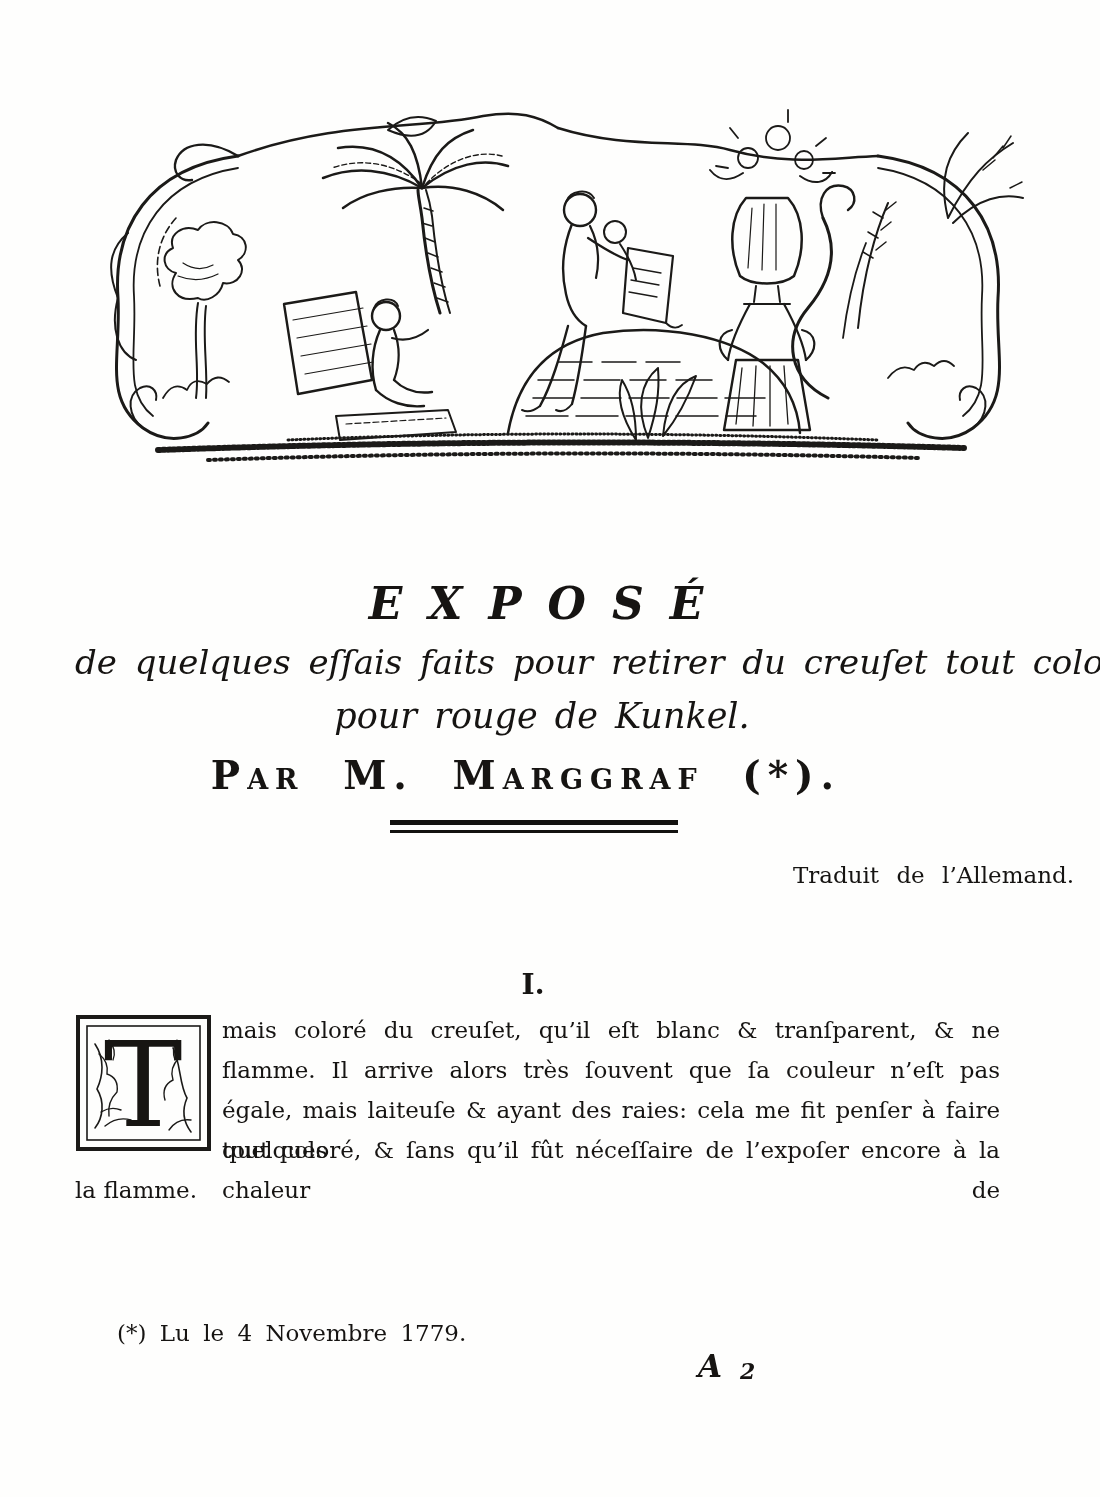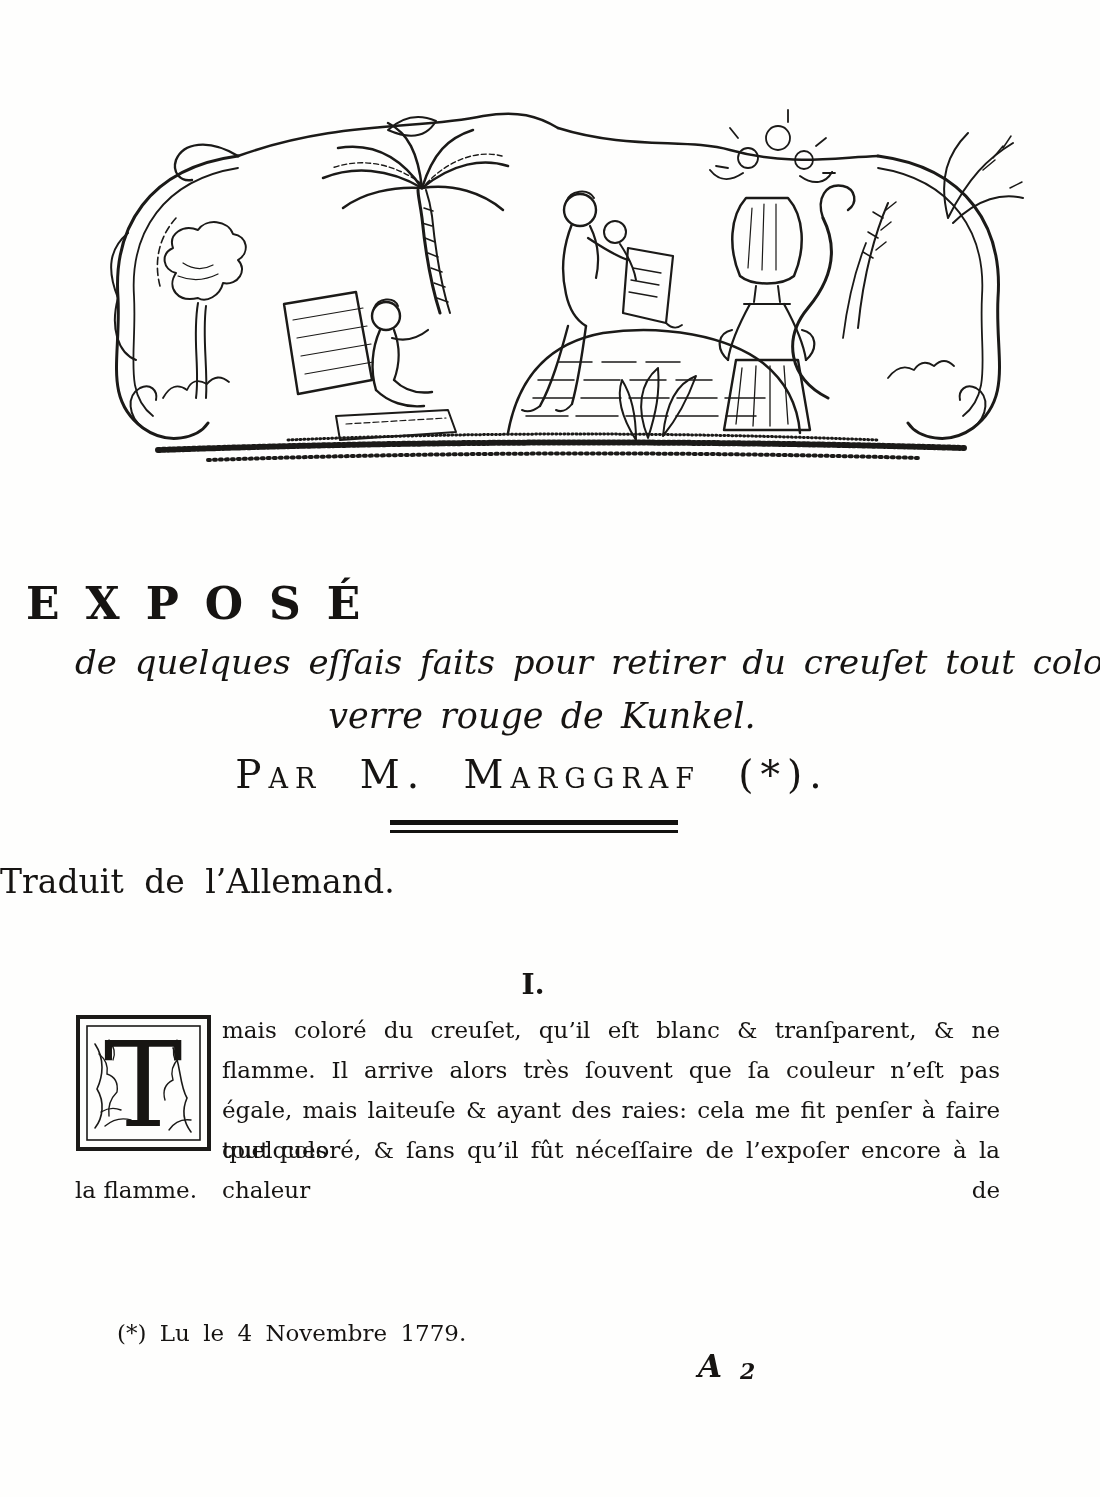--- a/index.html
+++ b/index.html
@@ -14,21 +14,22 @@
   }
   .headpiece {
     position: absolute;
     left: 88px; top: 98px;
     width: 940px; height: 380px;
   }
   .title {
     position: absolute;
     top: 578px; left: 0; width: 1072px;
     margin: 0;
-    text-align: left;
+    text-align: center;
+    font-style: italic;
     font-weight: 600;
     font-size: 44px;
     letter-spacing: 26px;
     text-indent: 26px;
     white-space: nowrap;
   }
   .subtitle-1 {
     position: absolute;
     top: 642px; left: 75px; width: 925px;
     font-style: italic;
@@ -40,40 +41,41 @@
   .subtitle-2 {
     position: absolute;
     top: 696px; left: 0; width: 1084px;
     font-style: italic;
     font-size: 35px;
     text-align: center;
     word-spacing: 6px;
   }
   .byline {
     position: absolute;
-    top: 752px; left: 10px; width: 1044px;
+    top: 752px; left: 4px; width: 1044px;
     font-variant: small-caps;
     font-size: 39px;
     text-align: center;
     letter-spacing: 7px;
     word-spacing: 18px;
     white-space: nowrap;
+    font-weight: bold;
   }
   .double-rule {
     position: absolute;
     top: 820px; left: 390px;
     width: 288px; height: 5px;
     border-top: 5px solid #131210;
     border-bottom: 3px solid #131210;
   }
   .translation {
     position: absolute;
     top: 862px; left: 0; width: 1074px;
-    font-size: 33px;
-    text-align: left;
+    font-size: 23px;
+    text-align: right;
     word-spacing: 10px;
   }
   .section-number {
     position: absolute;
     top: 968px; left: 0; width: 1066px;
     font-size: 28px;
     font-weight: bold;
     text-align: center;
   }
   .body-block {
@@ -220,21 +222,21 @@
       <path d="M790 70 C865 82 898 135 894 198 C891 255 905 295 875 318" stroke-width="1.8"></path>
       <path d="M860 120 C880 80 900 60 925 45 M860 120 C850 80 860 55 880 35 M865 125 C890 100 915 95 935 100" stroke-width="2"></path>
       <path d="M905 60 l10 -12 M895 72 l12 -10 M915 50 l8 -12 M922 90 l12 -6" stroke-width="1.5"></path>
       <path d="M885 330 C900 318 902 298 888 290 C878 285 870 292 872 302" stroke-width="2"></path>
       <path d="M800 280 q12 -16 26 -8 q8 -12 20 -4 q10 -10 20 0" stroke-width="1.8"></path>
     </g>
   </svg>
 
   <h1 class="title">EXPOSÉ</h1>
   <div class="subtitle-1">de quelques eſſais faits pour retirer du creuſet tout coloré le</div>
-  <div class="subtitle-2">verre rouge de Kunkel.</div>
+  <div class="subtitle-2">pour rouge de Kunkel.</div>
   <div class="byline">Par M. Marggraf (*).</div>
 
   <div class="double-rule"></div>
 
   <div class="translation">Traduit de l’Allemand.</div>
 
   <div class="section-number">I.</div>
 
   <div class="body-block">
     <svg class="dropcap" viewBox="0 0 137 138" aria-hidden="true">

